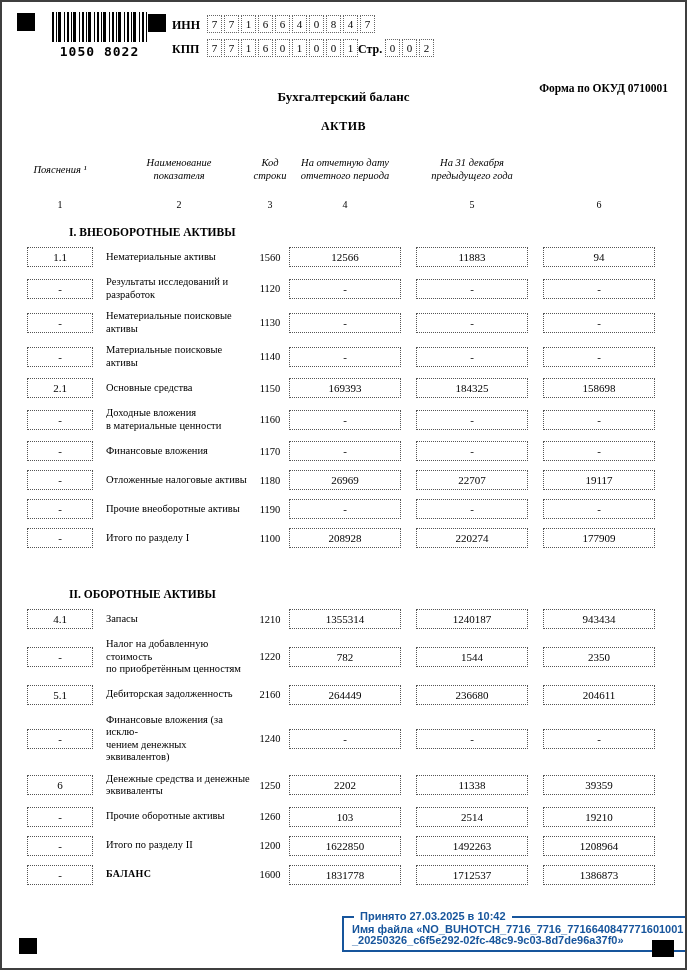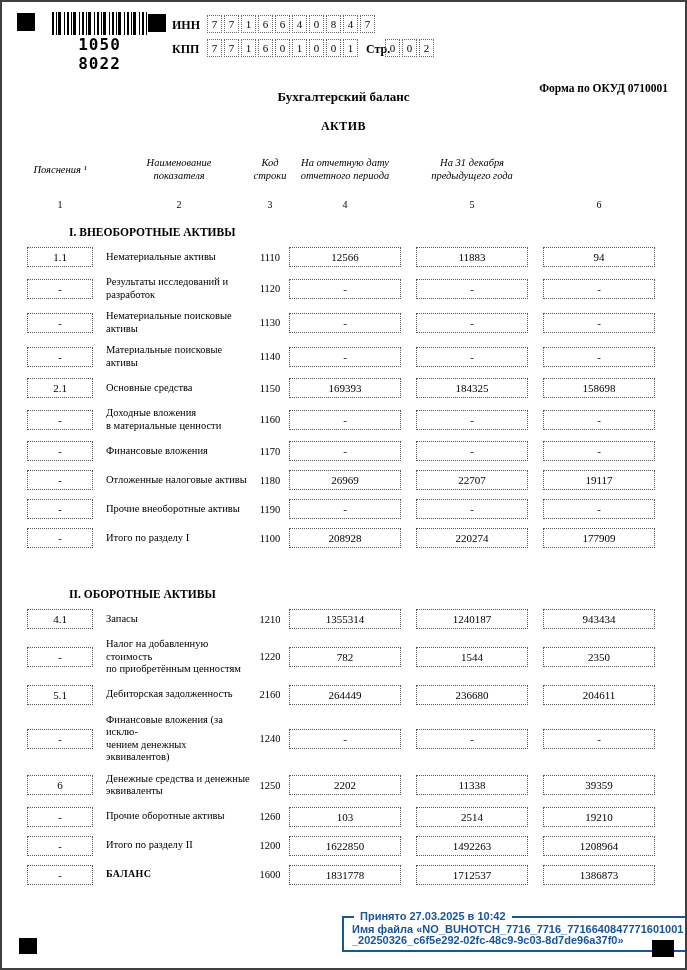--- a/index.html
+++ b/index.html
@@ -22,28 +22,28 @@
   
   .barcode{position:absolute;left:50px;top:10px;width:95px;text-align:center;}
   .bars{
     height:30px;width:95px;
     background:repeating-linear-gradient(90deg,
       #000 0 2px,#fff 2px 4px,#000 4px 5px,#fff 5px 6px,
       #000 6px 9px,#fff 9px 12px,#000 12px 13px,#fff 13px 15px);
   }
   .barcode-num{
     display:inline-block;margin-top:-7px;background:#fff;padding:0 2px;
-    font-family:"DejaVu Sans Mono", monospace;font-size:16px;font-weight:bold;letter-spacing:1px;
+    font-family:"DejaVu Sans Mono", monospace;font-size:13px;font-weight:bold;letter-spacing:1px;
   }
 
   
   .idlabel{position:absolute;font-size:12px;font-weight:bold;}
   .lbl-inn{left:170px;top:16px;}
   .lbl-kpp{left:170px;top:40px;}
-  .lbl-str{left:364px;top:40px;}
+  .lbl-str{left:356px;top:40px;}
   .cells{position:absolute;white-space:nowrap;}
   .cells-inn{left:205px;top:13px;}
   .cells-kpp{left:205px;top:37px;}
   .cells-str{left:383px;top:37px;}
   .cell{
     display:inline-block;width:13px;height:16px;line-height:16px;
     border:1px dotted #666;margin-right:2px;text-align:center;
     font-size:11px;vertical-align:top;
   }
 
@@ -140,21 +140,21 @@
         <div class="ncell c-v v1">4</div>
         <div class="ncell c-v v2">5</div>
         <div class="ncell c-v v3">6</div>
       </div>
     <div id="table-body">
         <div class="section">
           <div class="section-title">I. ВНЕОБОРОТНЫЕ АКТИВЫ</div>
           <div class="flexrow row">
             <div class="box c-note">1.1</div>
             <div class="c-name rowname">Нематериальные активы</div>
-            <div class="c-code rowcode">1110</div>
+            <div class="c-code rowcode">1560</div>
             <div class="box c-v v1">12566</div>
             <div class="box c-v v2">11883</div>
             <div class="box c-v v3">94</div>
           </div>
           <div class="flexrow row">
             <div class="box c-note">-</div>
             <div class="c-name rowname">Результаты исследований и
 разработок</div>
             <div class="c-code rowcode">1120</div>
             <div class="box c-v v1">-</div>

